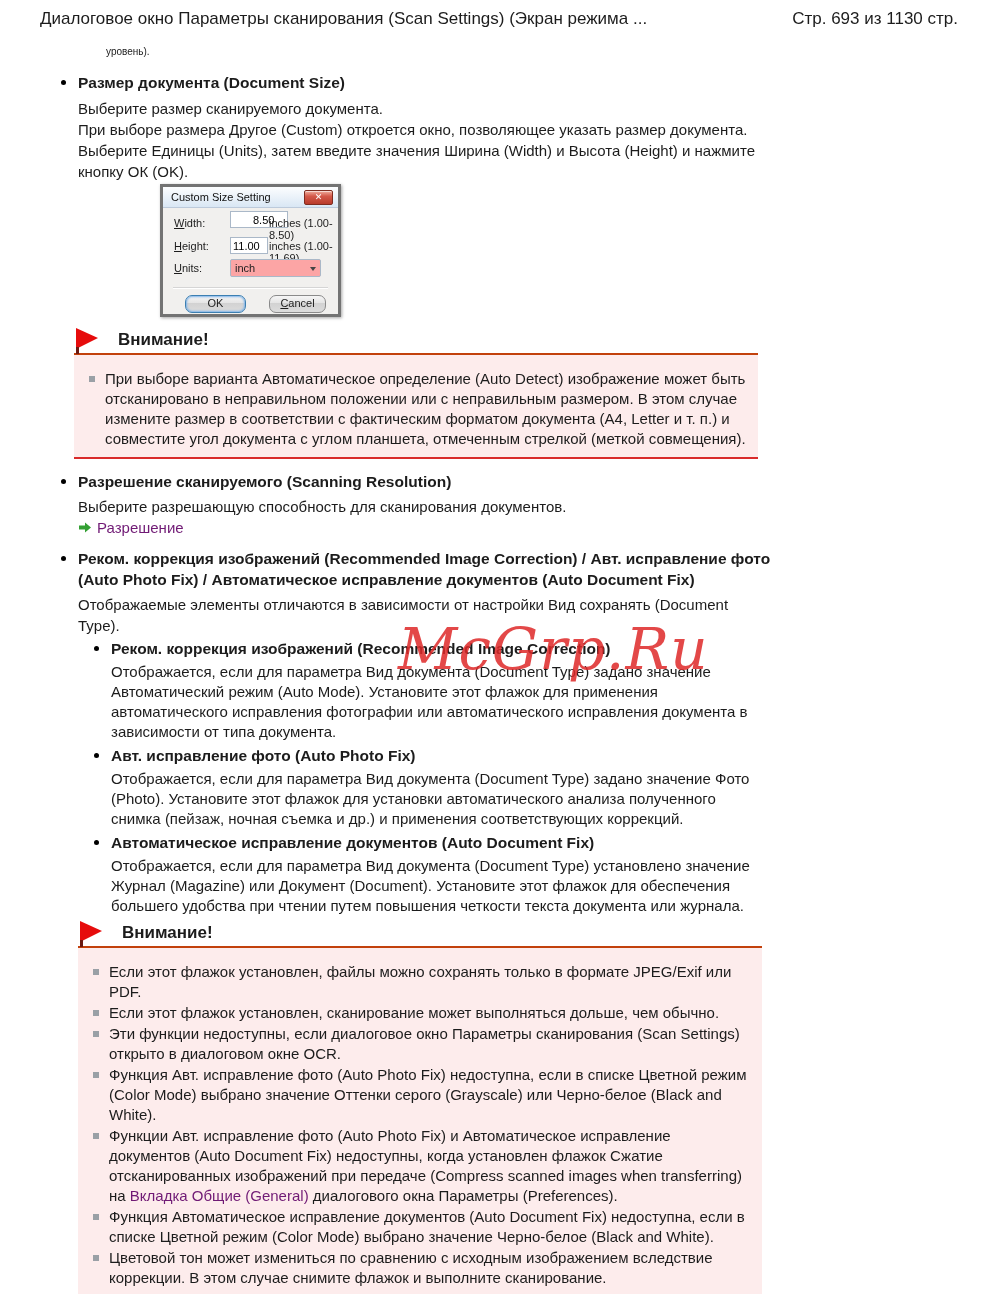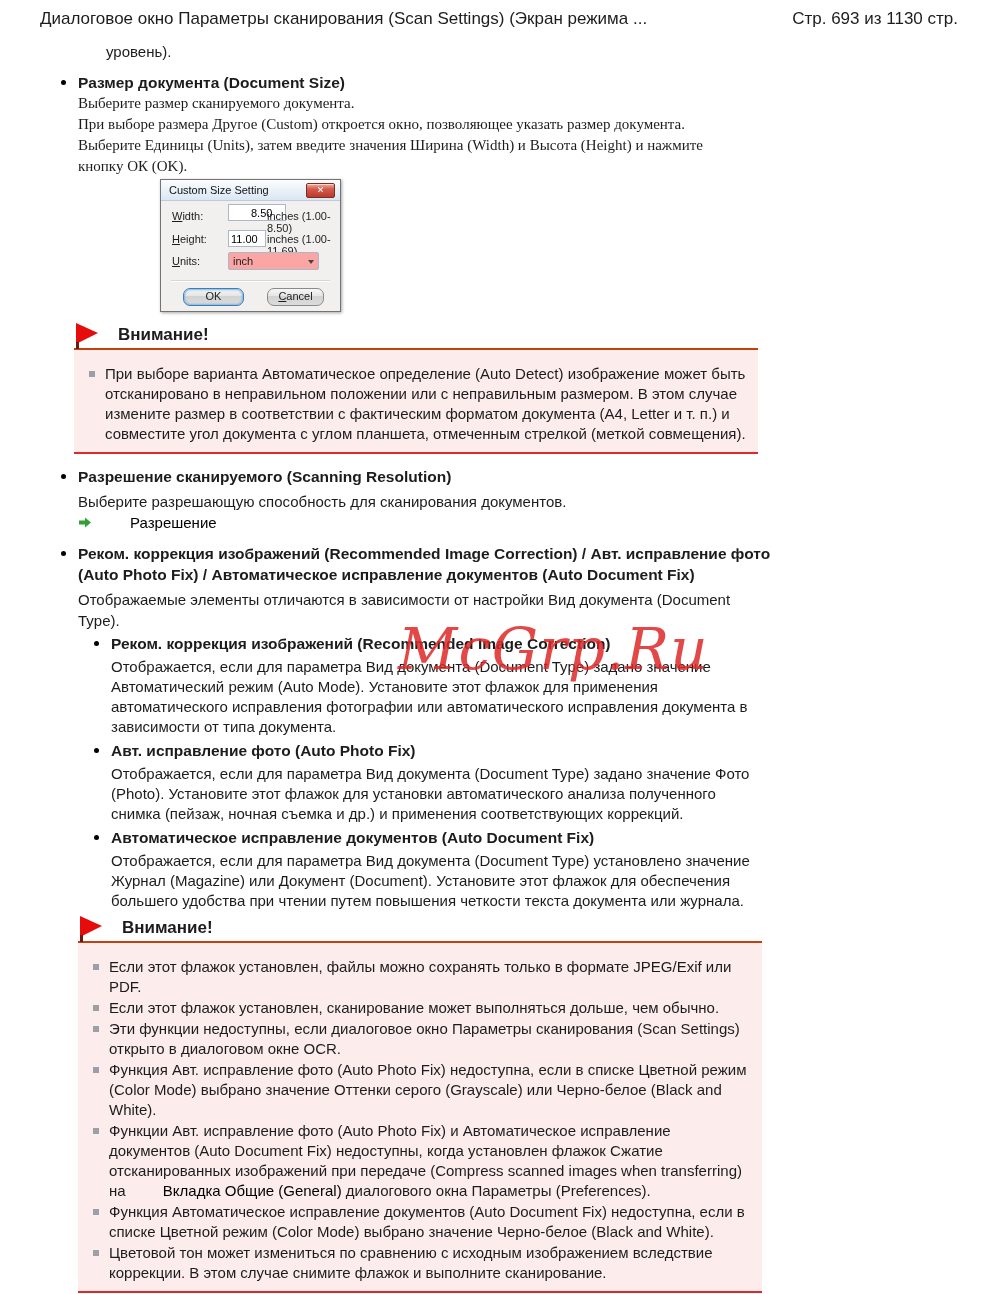--- a/index.html
+++ b/index.html
@@ -7,46 +7,46 @@
     position:relative; width:1000px; height:1294px; overflow:hidden;
     background:#ffffff; color:#1c1c1c;
     font-family:"Liberation Sans", sans-serif;
   }
   
   .hdr{display:flex; justify-content:space-between; align-items:baseline;
        margin:8px 42px 0 40px; font-size:17px; line-height:21px;}
   .hdr .pginfo{white-space:nowrap; margin-left:20px;}
   
   .pre{white-space:pre-line;}
-  .intro{margin:12px 0 0 106px; font-size:15px; line-height:21px;}
+  .intro{margin:12px 0 0 106px; font-size:10px; line-height:21px;}
   .li{display:flex; margin-left:60px;}
   .li .dot{flex:0 0 5px; width:5px; height:5px; border-radius:50%; background:#000; margin:8px 12px 0 1px;}
   .li .cnt{flex:1;}
   .li.sub{margin-left:93px;}
   .btitle{font-weight:bold; font-size:15.5px; line-height:21px;}
   .para{font-size:15px; line-height:21px;}
   .spara{font-size:15px; line-height:20px;}
   .mt12{margin-top:12px;} .mt10{margin-top:10px;}
-  .mt4{margin-top:4px;} .mt3{margin-top:3px;} .mt2{margin-top:2px;} .mt5{font-family:Liberation Serif, serif;}
-  
-  .glink{color:#000000; text-decoration:none; cursor:pointer;margin-left:33px;}
+  .mt4{margin-top:4px;} .mt3{margin-top:3px;} .mt2{margin-top:2px;} .mt5{margin-top:5px;}
+  
+  .glink{color:#701a75; text-decoration:none; cursor:pointer;}
   .linkrow{display:flex; align-items:center; gap:5px; margin-left:78px;
            font-size:15px; line-height:21px;}
   
   .warnhead{display:flex; align-items:center; margin-left:78px; height:26px;}
   .warnhead .wtitle{font-size:17px; font-weight:bold; margin-left:18px;}
   .warnbox{box-sizing:border-box; width:684px; margin-left:78px;
            background:#fdecec; border-top:2px solid #c2410c; border-bottom:2px solid #d92b2b;
            padding:13px 12px 8px 15px;}
   .witem{display:flex; margin-top:1px;}
   .witem .sq{flex:0 0 6px; width:6px; height:6px; background:#9aa0a6; margin:7px 10px 0 0;}
   .witem .wtxt{flex:1; font-size:15px; line-height:20px;}
   
   .dlg{position:relative; box-sizing:border-box; width:181px; height:133px;
-       margin:2px 0 0 82px; background:#f1f0ee; border:1px solid #737373;
+       margin:2px 0 0 82px; background:#f1f0ee; border:3px solid #737373;
        box-shadow:1px 1px 3px rgba(0,0,0,.35); font-size:11px;}
   .dlg .tbar{position:relative; height:20px;
        background:linear-gradient(#fcfdfe,#d9e7f4); border-bottom:1px solid #bccadb;
        line-height:20px; padding-left:8px; color:#111;}
   .dlg .closebtn{position:absolute; right:5px; top:3px; width:29px; height:15px;
        background:linear-gradient(#f0b0a0,#d4594a 40%,#b83b2b);
        border:1px solid #7e2c20; border-radius:2px; box-sizing:border-box;
        color:#fff; font-size:9px; text-align:center; line-height:13px;
        box-shadow:inset 0 1px 0 rgba(255,255,255,.55); cursor:pointer;}
   .dlg .lbl{position:absolute; left:11px;}
@@ -149,21 +149,21 @@
         <a class="glink">Разрешение</a>
       </div>
     </div>
   </div>
 
   <div class="li mt10">
     <div class="dot"></div>
     <div class="cnt">
       <div class="btitle pre">Реком. коррекция изображений (Recommended Image Correction) / Авт. исправление фото
 (Auto Photo Fix) / Автоматическое исправление документов (Auto Document Fix)</div>
-      <div class="para pre mt4">Отображаемые элементы отличаются в зависимости от настройки Вид документа (Document
+      <div class="para pre mt4">Отображаемые элементы отличаются в зависимости от настройки Вид сохранять (Document
 Type).</div>
     </div>
   </div>
 
   <div class="li sub mt2">
     <div class="dot"></div>
     <div class="cnt">
       <div class="btitle">Реком. коррекция изображений (Recommended Image Correction)</div>
       <div class="spara pre mt3">Отображается, если для параметра Вид документа (Document Type) задано значение
 Автоматический режим (Auto Mode). Установите этот флажок для применения

